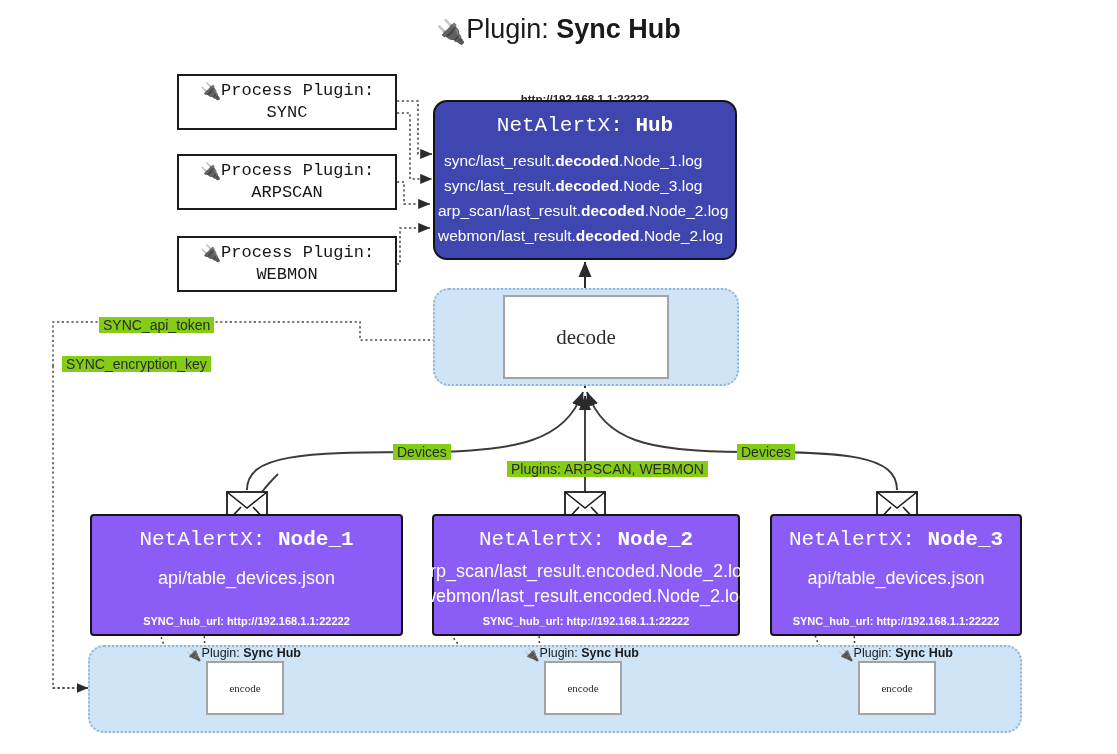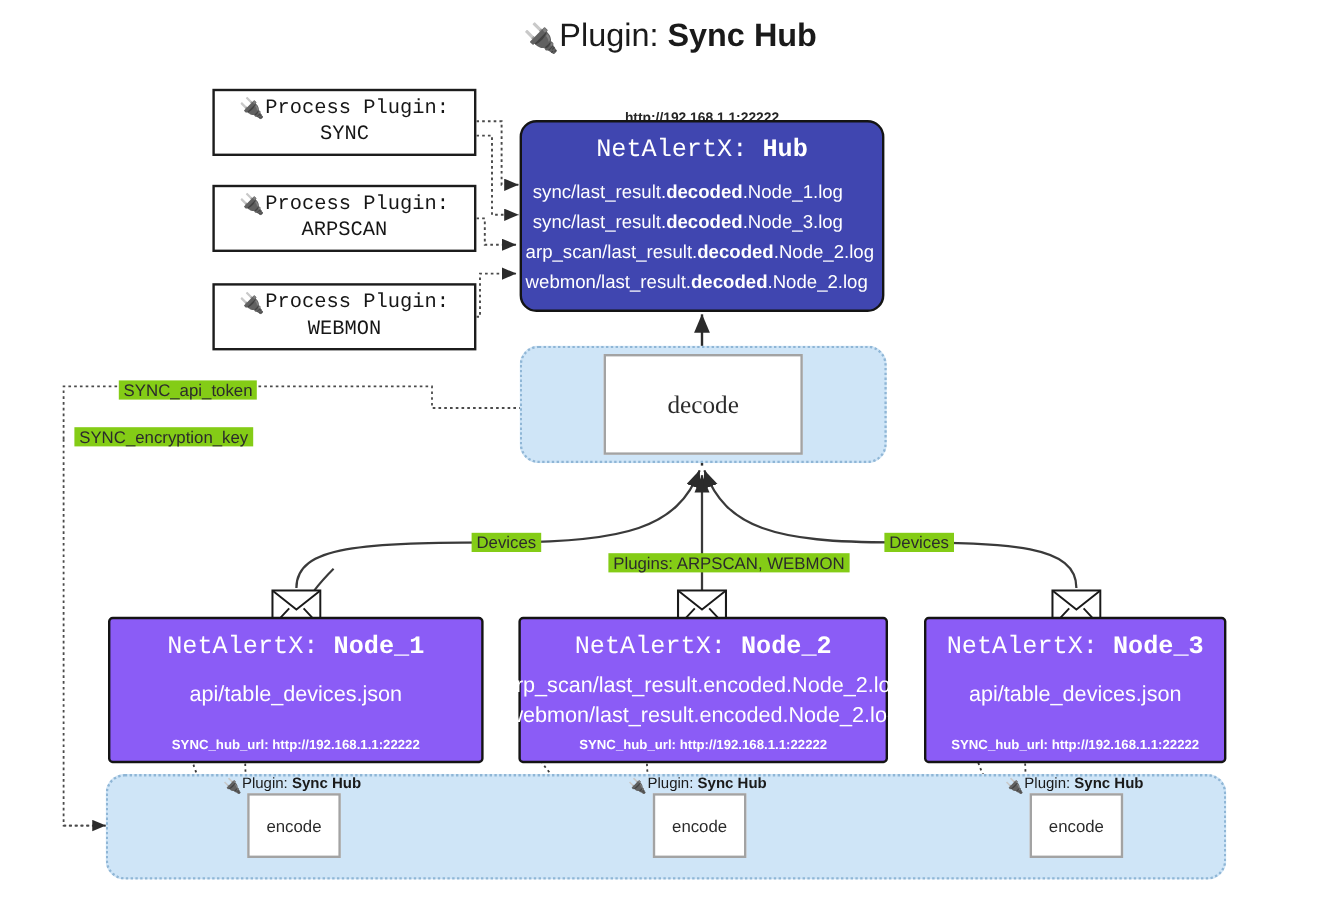--- a/index.html
+++ b/index.html
@@ -36,21 +36,21 @@
 
   
   .band{position:absolute;background:#cfe5f7;border:2px dotted #8fb6d6;
         border-radius:16px;box-sizing:border-box;}
 
   .whitebox{position:absolute;background:#ffffff;border:2px solid #a3a3a3;
             box-sizing:border-box;display:flex;align-items:center;
             justify-content:center;font-family:"Liberation Serif",serif;
             color:#2b2b2b;}
   .decodebox{font-size:21px;}
-  .encodebox{font-size:14px;font-family:Liberation Sans, sans-serif;}
+  .encodebox{font-size:11px;font-family:Liberation Serif, serif;}
 
   
   .node{position:absolute;background:#8b5cf6;border:2px solid #141414;
         border-radius:4px;box-sizing:border-box;color:#ffffff;
         display:flex;flex-direction:column;align-items:center;}
   .node .hdr{font-family:"Liberation Mono","DejaVu Sans Mono",monospace;
              font-size:21px;margin-top:12px;white-space:nowrap;}
   .node .hdr b{font-weight:bold;}
   .node .path{font-size:18px;white-space:nowrap;}
   .node .hub-url-s{position:absolute;bottom:7px;left:0;width:100%;

